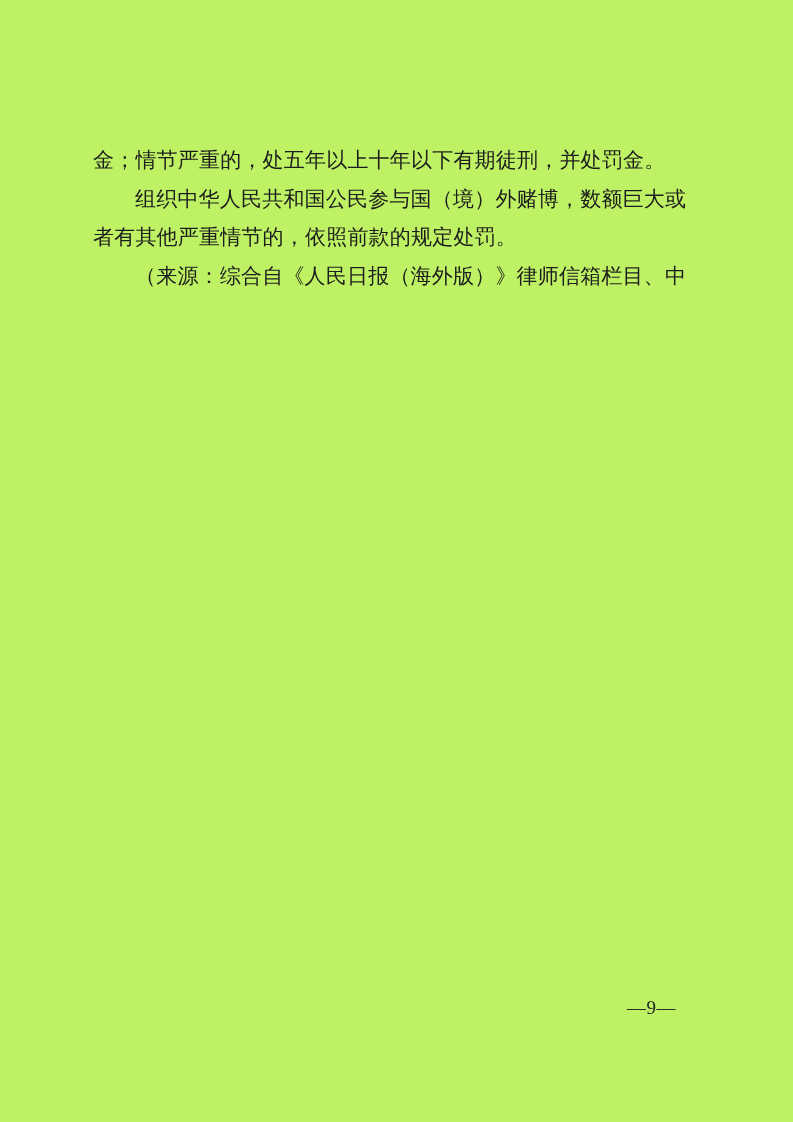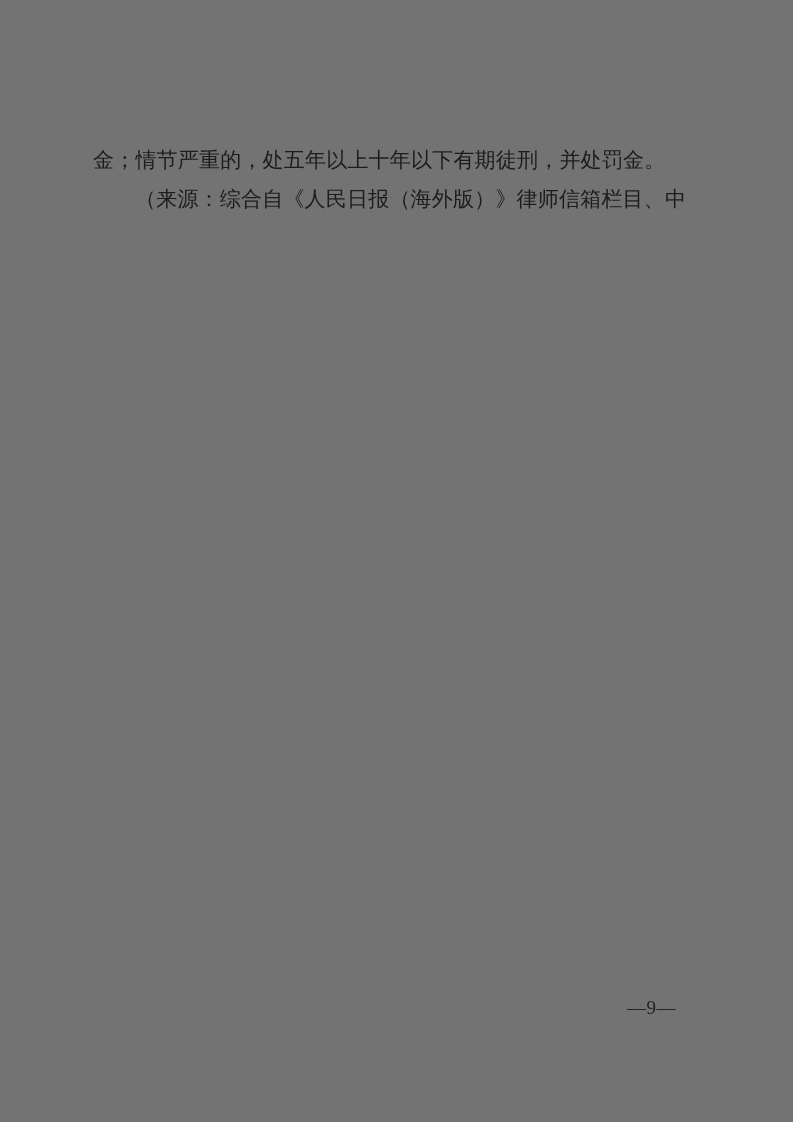--- a/index.html
+++ b/index.html
@@ -13,21 +13,21 @@
     position: relative;
     overflow: hidden;
     font-family: "Liberation Serif", "DejaVu Serif", serif;
   }
   .page {
     position: absolute;
     left: 0;
     top: 0;
     width: 793px;
     height: 1122px;
-    background: #737373;
+    background: #bef264;
   }
   .text-block {
     position: absolute;
     left: 93px;
     top: 141px;
     width: 612px;
     font-size: 21px;
     line-height: 38.5px;
     color: #1c1c1c;
     font-weight: 400;
@@ -49,16 +49,18 @@
     letter-spacing: 0.5px;
     white-space: pre;
   }
 </style>
 </head>
 <body>
 
 <div class="page">
   <div class="text-block">
     <div class="text-line">金；情节严重的，处五年以上十年以下有期徒刑，并处罚金。</div>
+    <div class="text-line indent">组织中华人民共和国公民参与国（境）外赌博，数额巨大或</div>
+    <div class="text-line">者有其他严重情节的，依照前款的规定处罚。</div>
     <div class="text-line indent">（来源：综合自《人民日报（海外版）》律师信箱栏目、中</div>
   </div>
   <div class="page-number">—9—</div>
 </div>
 
 </body></html>

